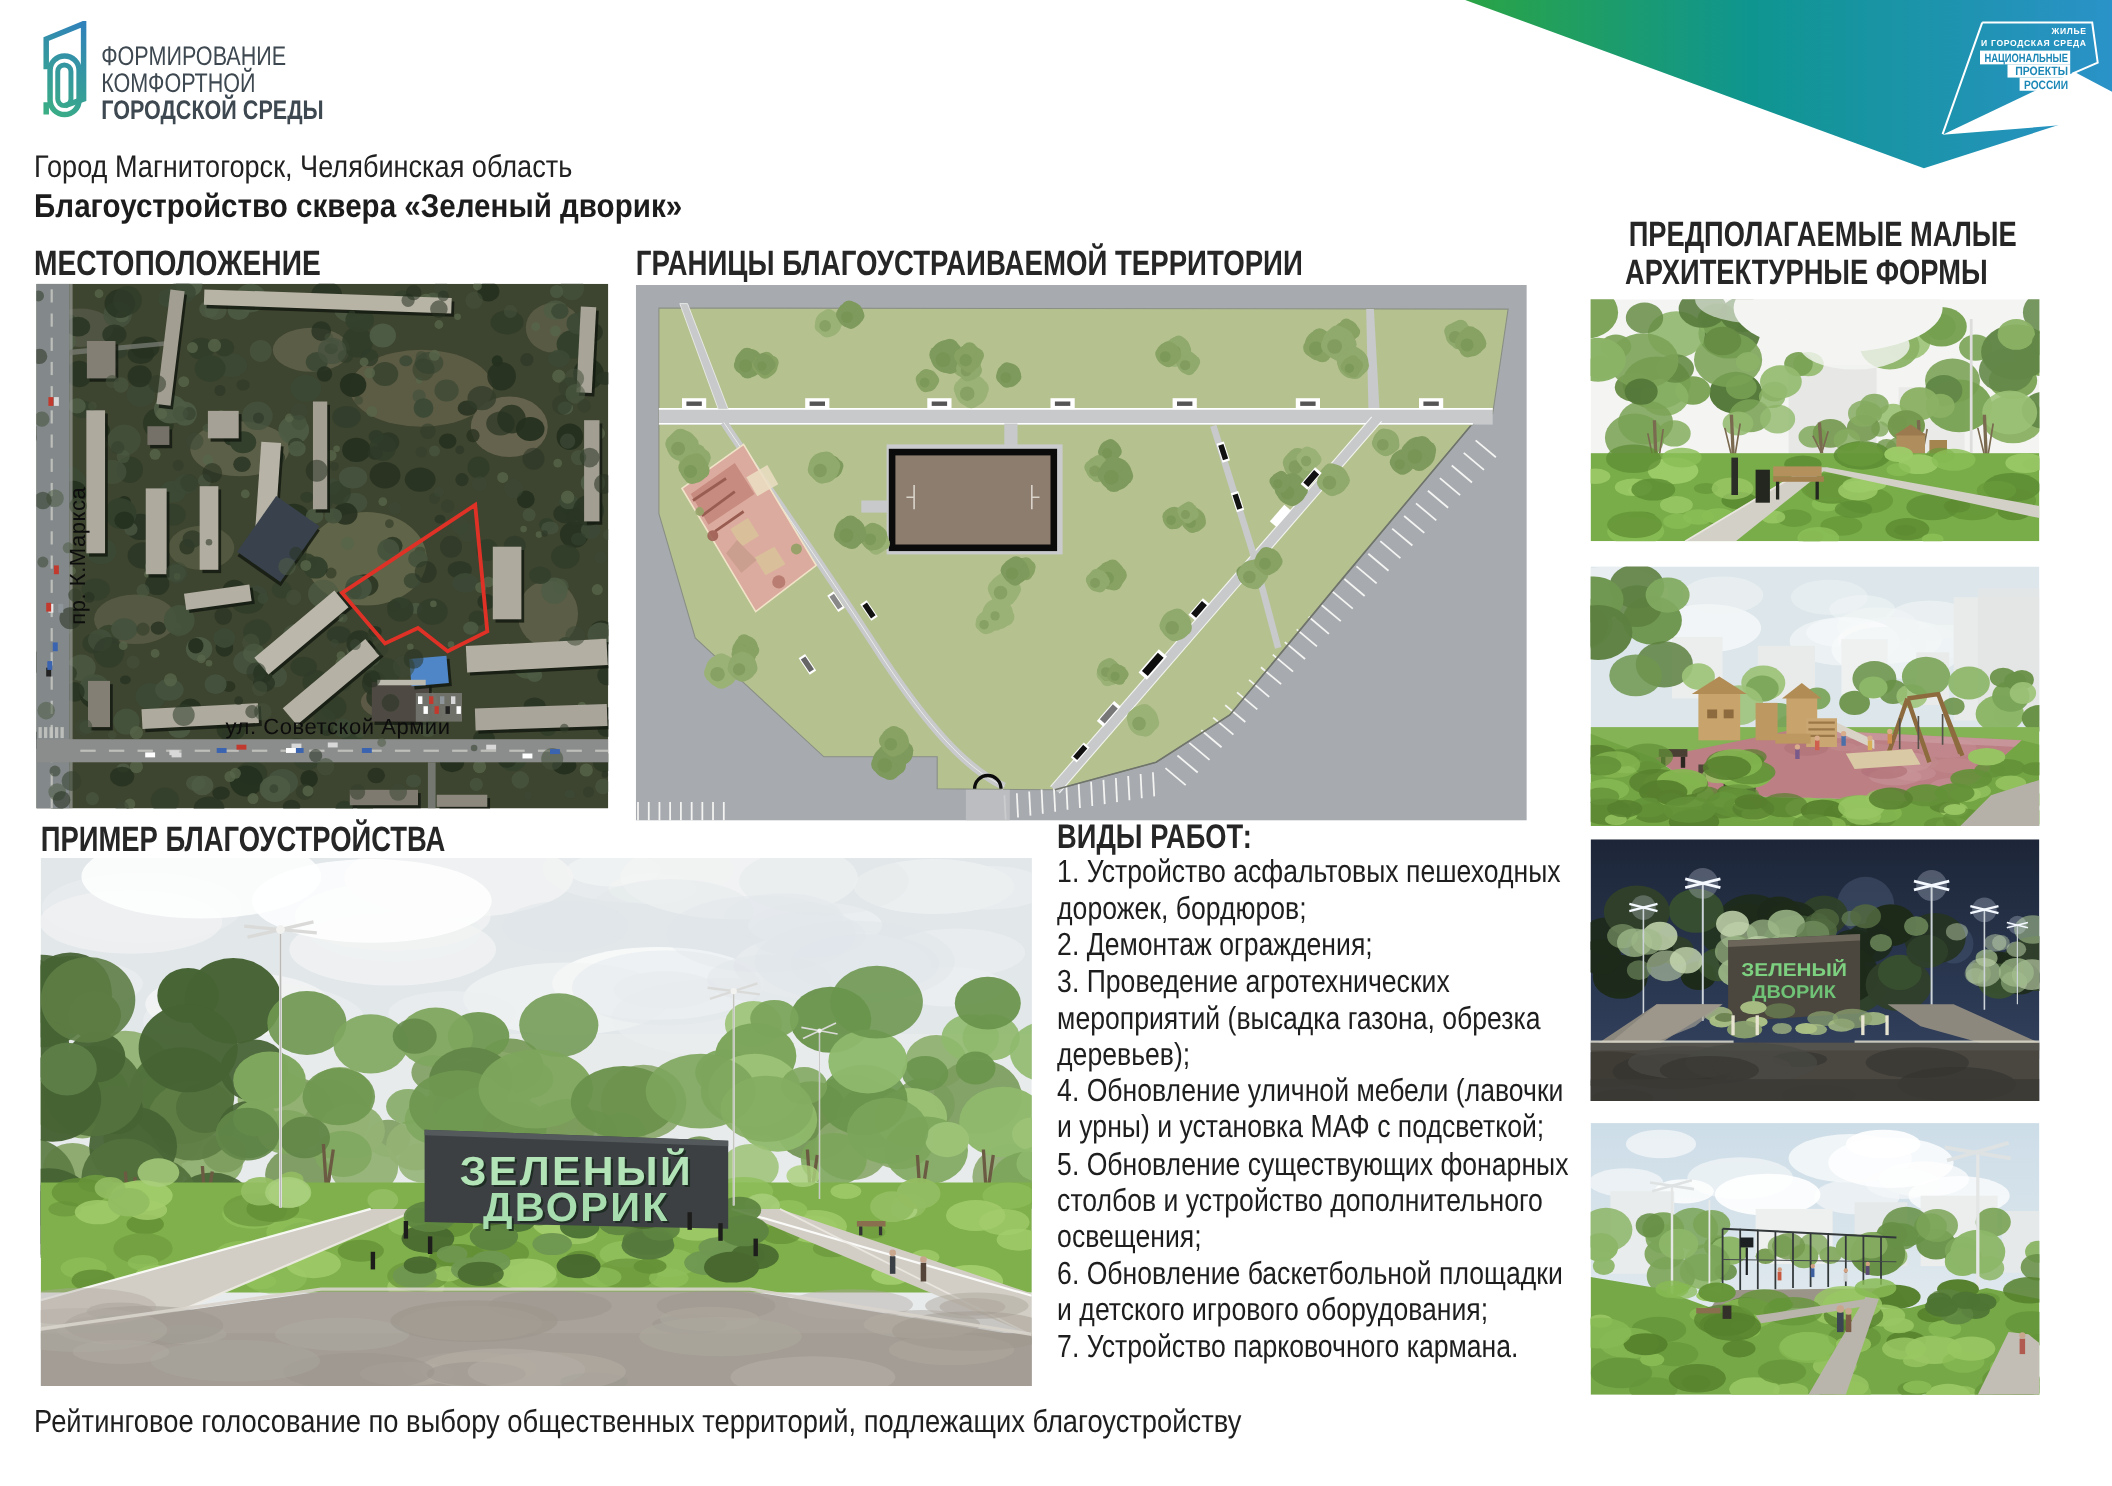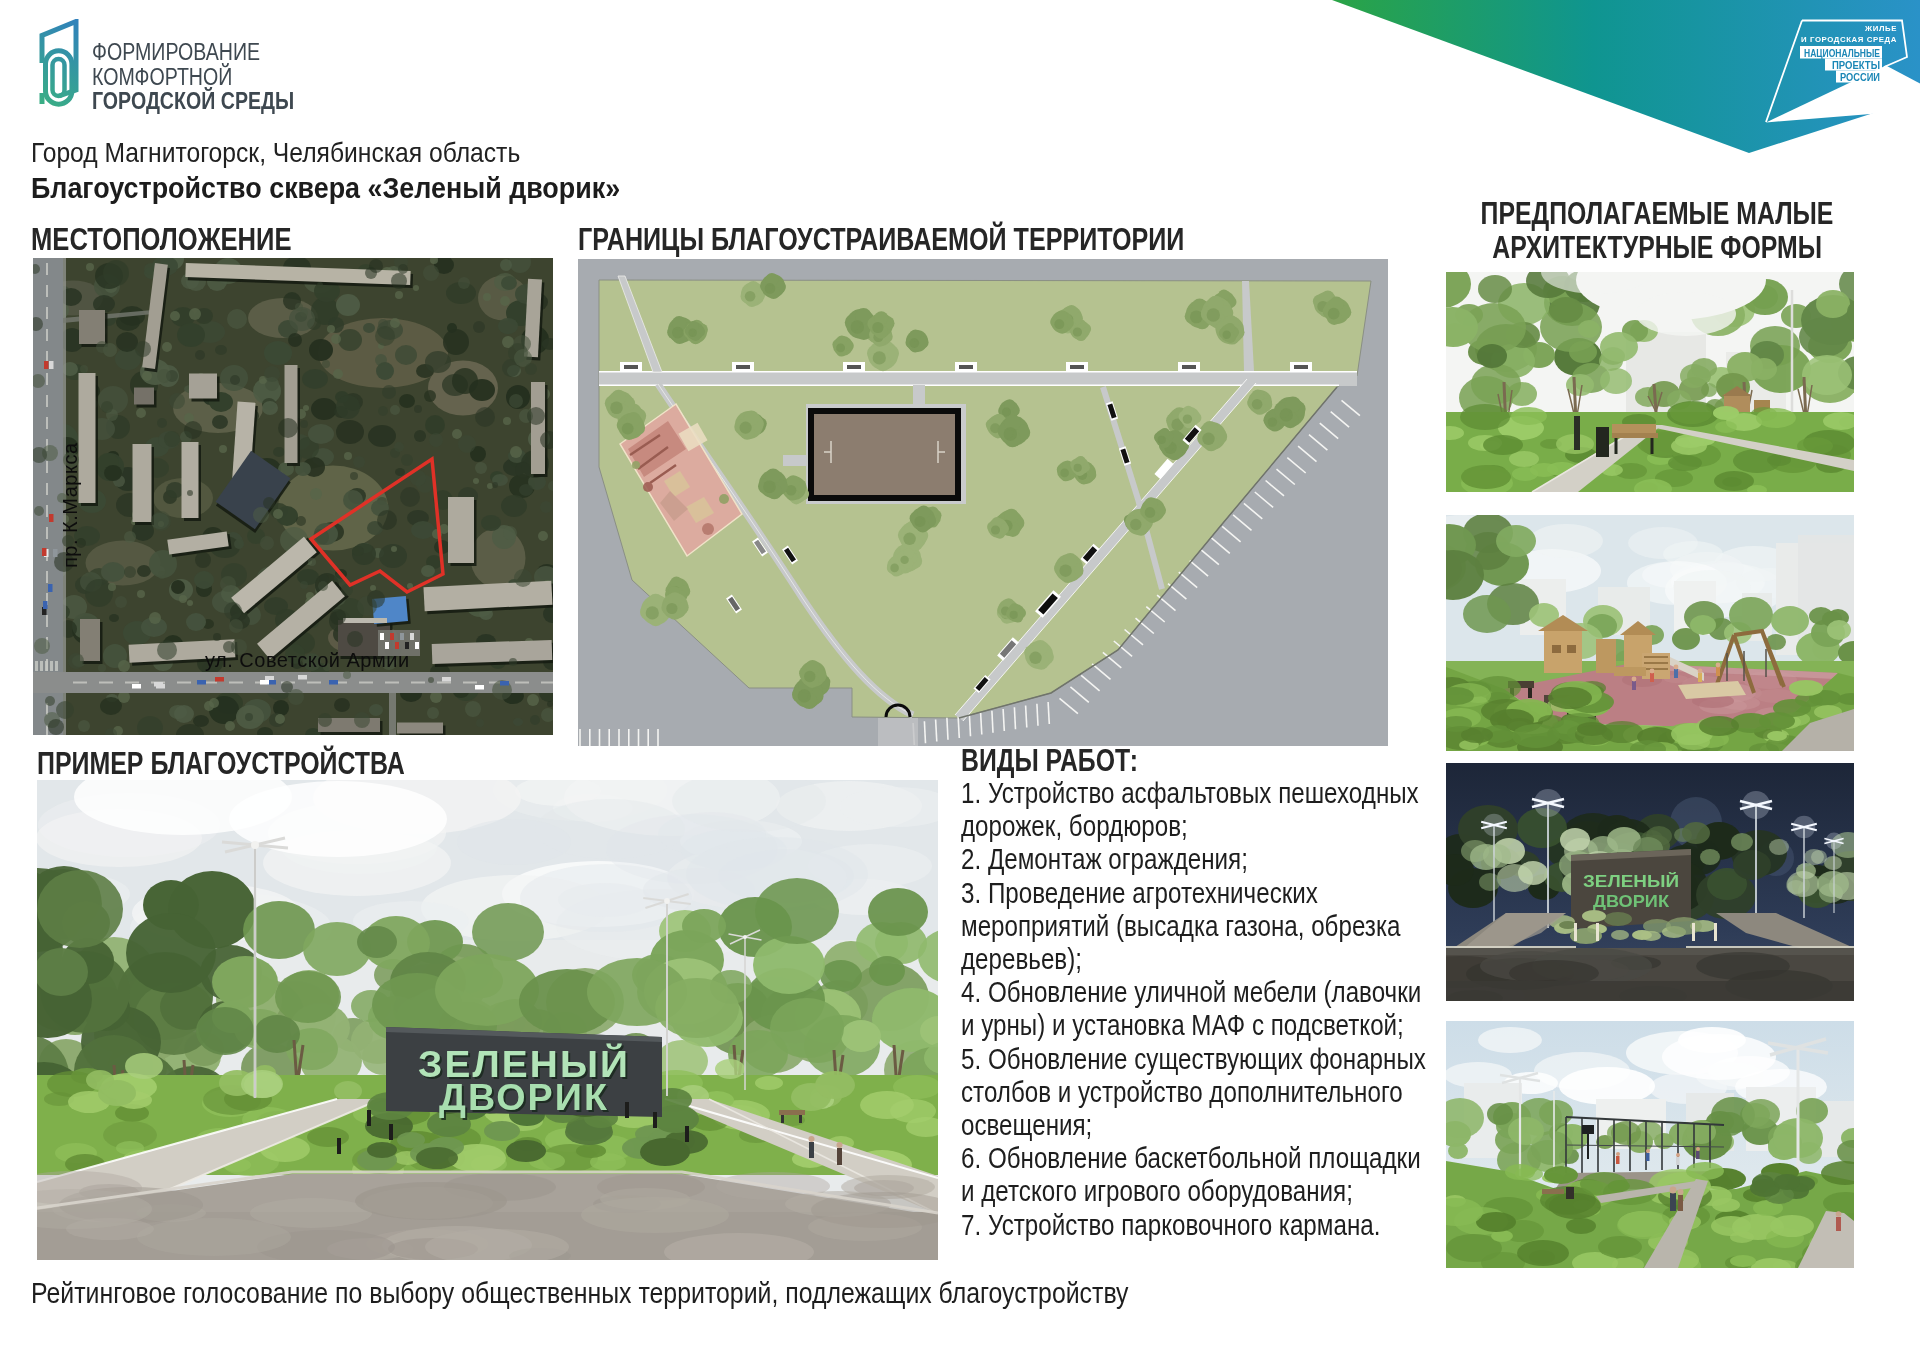--- a/index.html
+++ b/index.html
@@ -58,21 +58,21 @@
 </div>
 
 <div class="abs" style="left:31px;top:136px;font-size:28.5px;color:#212121;transform:scaleX(0.865);transform-origin:0 0;">Город Магнитогорск, Челябинская область</div>
 
 <div class="abs" style="left:31px;top:171px;font-size:30px;font-weight:bold;color:#1c1c1c;transform:scaleX(0.896);transform-origin:0 0;">Благоустройство сквера «Зеленый дворик»</div>
 
 <div class="abs hdr" style="left:31px;top:221px;font-size:32px;transform:scaleX(0.80);transform-origin:0 0;">МЕСТОПОЛОЖЕНИЕ</div>
 
 <div class="abs hdr" style="left:578px;top:221px;font-size:32px;transform:scaleX(0.785);transform-origin:0 0;">ГРАНИЦЫ БЛАГОУСТРАИВАЕМОЙ ТЕРРИТОРИИ</div>
 
-<div class="abs hdr" style="left:1657px;top:197px;font-size:32px;white-space:nowrap;transform:translateX(-50%);line-height:33.5px;text-align:center;">
+<div class="abs hdr" style="left:1657px;top:197px;font-size:32px;white-space:nowrap;transform:translateX(-50%);line-height:33.5px;">
   <span style="display:inline-block;transform:scaleX(0.775);transform-origin:50% 0;">ПРЕДПОЛАГАЕМЫЕ МАЛЫЕ</span><br>
   <span style="display:inline-block;transform:scaleX(0.775);transform-origin:50% 0;">АРХИТЕКТУРНЫЕ ФОРМЫ</span>
 </div>
 
 <svg class="abs" style="left:33px;top:258px;" width="520" height="477" viewBox="0 0 520 477">
 
 <rect width="520" height="477" fill="#3d442f"></rect>
 
 <ellipse cx="350" cy="95" rx="65.0" ry="35.0" fill="#615f48" opacity="0.85"></ellipse>
 <ellipse cx="185" cy="150" rx="45.0" ry="25.0" fill="#5c5f48"></ellipse>

